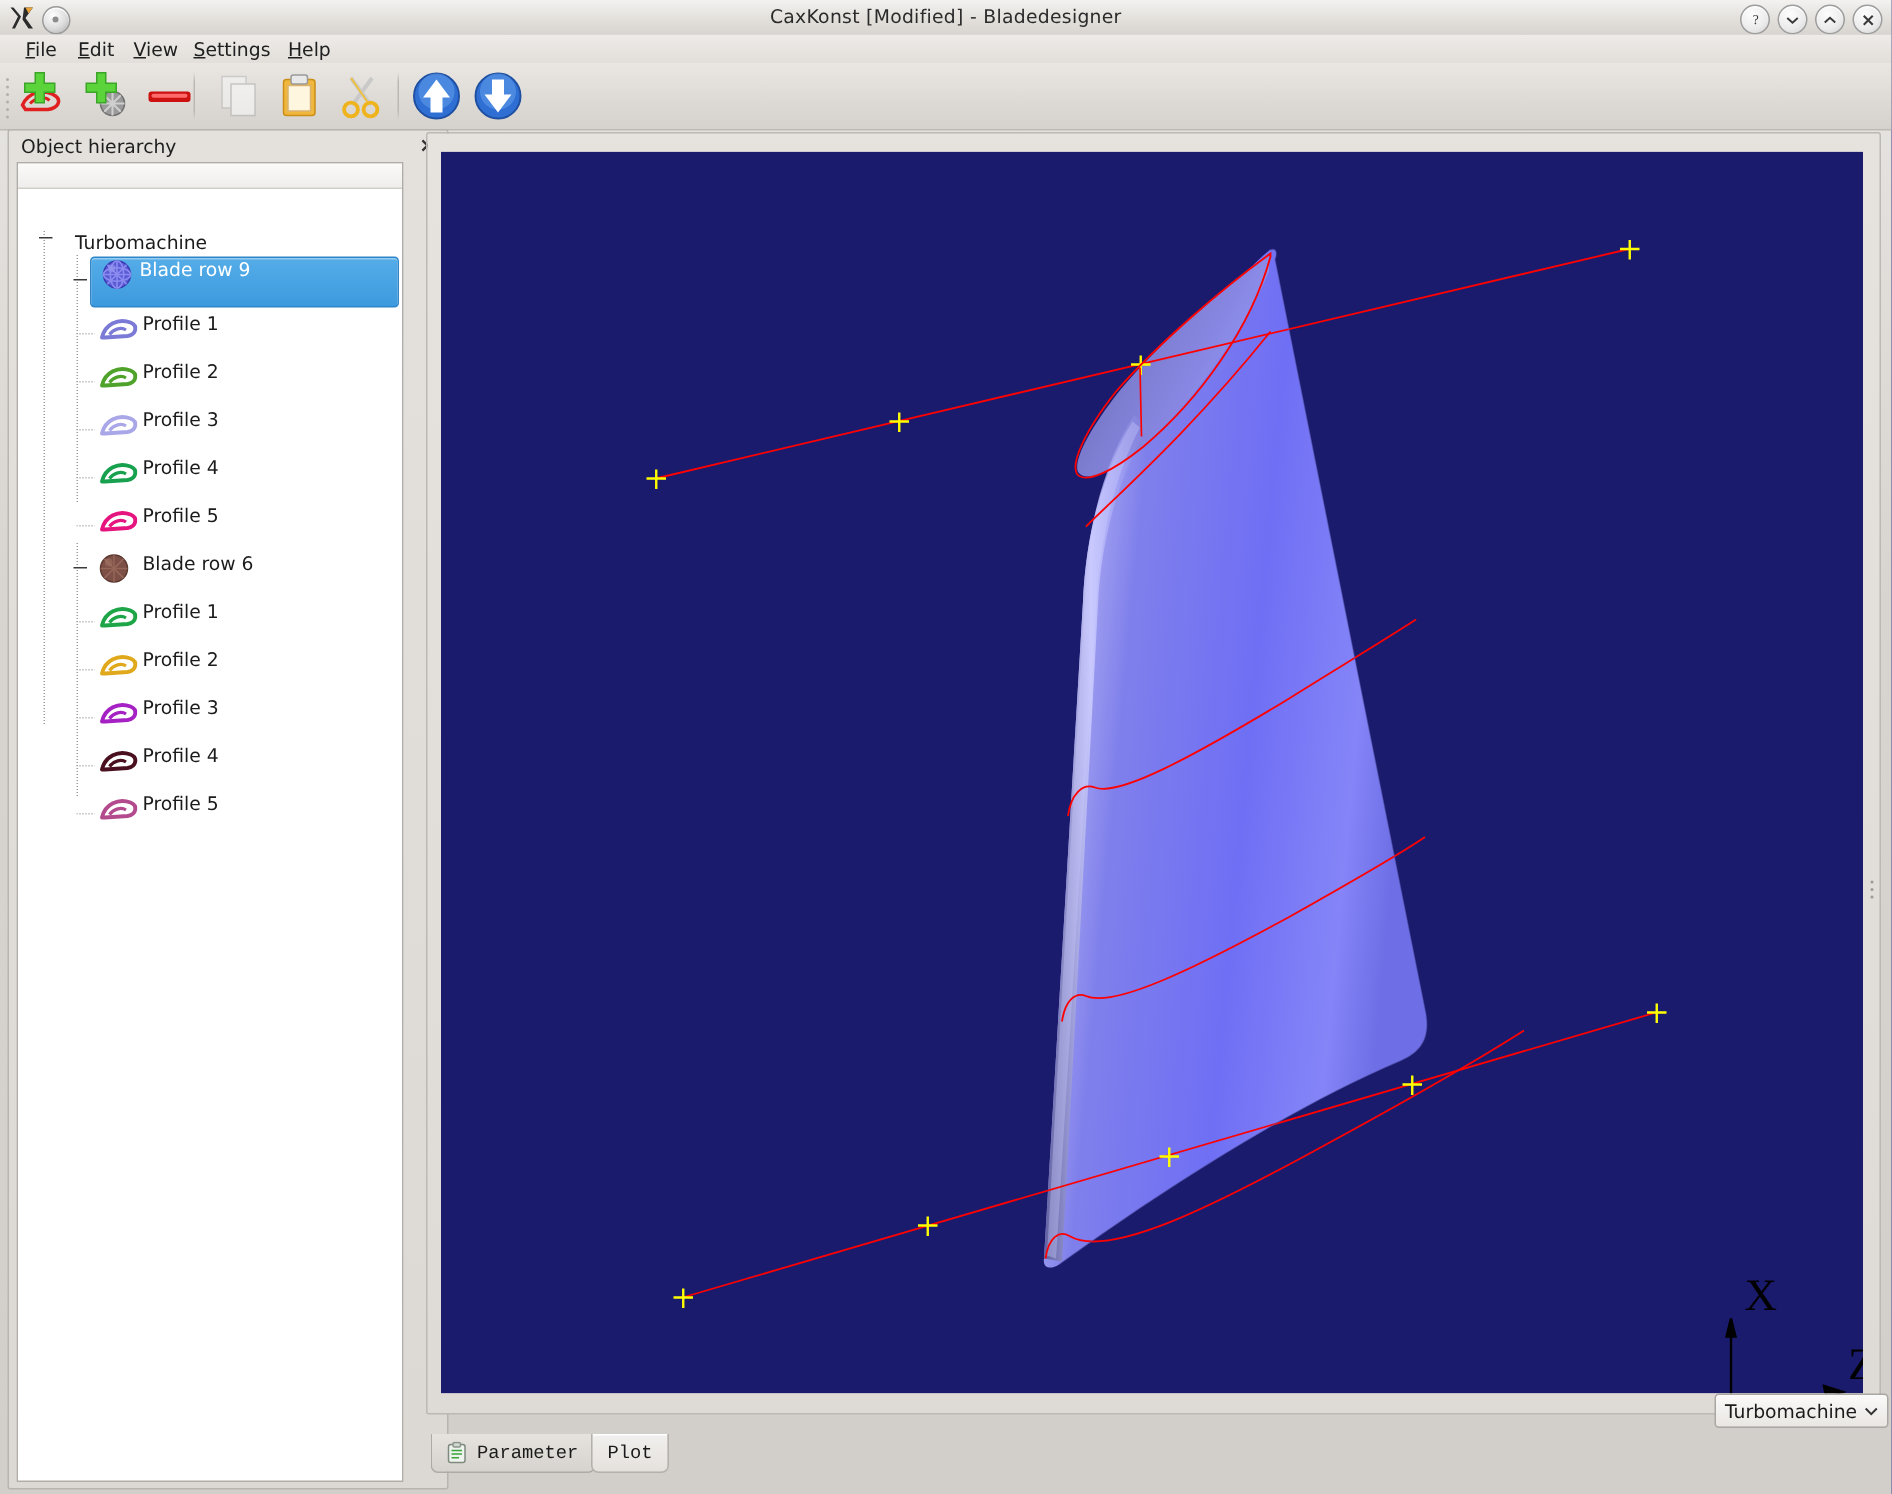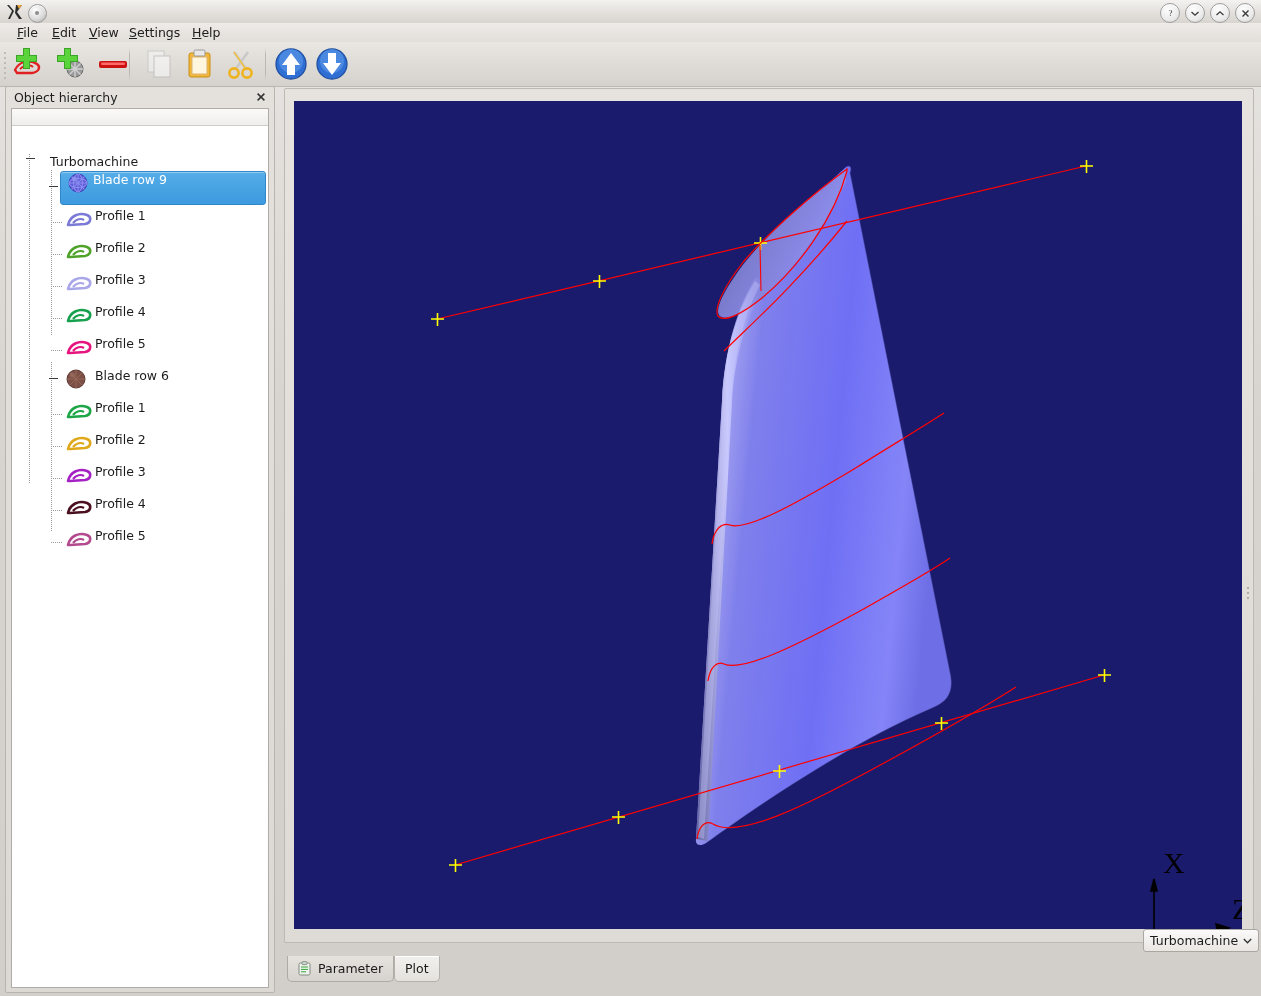--- a/index.html
+++ b/index.html
@@ -46,21 +46,21 @@
     border-bottom:1px solid #bdb9b4;}
   .tb-grip{position:absolute;left:3px;top:49px;width:4px;height:30px;}
   .tb-grip i{display:block;width:2px;height:2px;background:#b3afaa;margin:3px 1px;border-radius:50%;}
   .tbbtn{position:absolute;top:44px;width:40px;height:40px;cursor:pointer;}
   .tbsep{position:absolute;top:48px;width:1px;height:32px;
     background:linear-gradient(transparent,#bbb7b2 20%,#bbb7b2 80%,transparent);}
 
   
   .dock{position:absolute;left:5px;top:86px;width:268px;height:905px;
     background:linear-gradient(#e4e1dd,#dcd8d3);
-    border:1px solid #b8b4af;border-radius:2px;}
+    border:1px solid #b8b4af;border-radius:2px;padding-left:24px;}
   .dock-title{position:absolute;left:8px;top:3px;font-size:12.5px;color:#1e1e1e;}
   .dock-close{position:absolute;right:6px;top:3px;width:14px;height:14px;
     display:flex;align-items:center;justify-content:center;cursor:pointer;}
   .tree-frame{position:absolute;left:5px;top:21px;width:256px;height:878px;
     background:#ffffff;border:1px solid #b0aca7;overflow:hidden;}
   .tree-header{position:relative;height:16px;width:100%;
     background:linear-gradient(#fbfaf9,#f0eeec);
     border-bottom:1px solid #cfcbc6;}
   .tree-header span{position:absolute;left:6px;top:18px;font-size:12px;color:#1e1e1e;}
   .tree-body{position:relative;width:100%;height:860px;background:#fff;}
@@ -90,39 +90,40 @@
   
   .combo{position:absolute;left:1143px;top:929px;height:21px;padding:0 6px;
     display:flex;align-items:center;gap:5px;cursor:pointer;
     background:linear-gradient(#fbfafa,#e9e6e2);
     border:1px solid #aaa6a1;border-radius:3px;font-size:12.5px;color:#1b1b1b;}
 
   
   .tabstrip{position:absolute;left:284px;top:956px;width:977px;height:26px;}
   .tab{position:absolute;top:0;height:25px;display:flex;align-items:center;gap:6px;
     padding:0 10px;font-size:12.5px;color:#1b1b1b;cursor:pointer;
-    border:1px solid #aeaaa5;border-top:none;border-radius:0 0 5px 5px;}
+    border:1px solid #aeaaa5;border-top:none;border-radius:0 0 5px 5px;font-family:Liberation Mono, monospace;}
   .tab.inactive{background:linear-gradient(#e6e3df,#d6d2cd);}
   .tab.active{background:linear-gradient(#f2f0ee,#e4e1dd);
     border-color:#b4b0ab;box-shadow:inset 0 1px 0 #fff;}
 </style>
 </head>
 <body>
 
 <div id="app">
 
   <div class="titlebar">
     <div class="app-icon">
       <svg width="18" height="18" viewBox="0 0 18 18">
         <path d="M3 2 L8 8 L4 16 L2 16 L6 8 L1 2 Z" fill="#2b2b2b"></path>
         <path d="M10 2 L16 2 L11 9 L16 16 L13 16 L9 10 Z" fill="#2b2b2b"></path>
         <path d="M11 2 L16 2 L13 6 Z" fill="#e8a33d"></path>
       </svg>
     </div>
     <div class="doc-icon"></div>
+    <div class="title-text">CaxKonst [Modified] - Bladedesigner</div>
     <div class="winbtns">
       <div class="winbtn">
         <svg width="9" height="10" viewBox="0 0 9 10">
             <text x="4.5" y="8" font-size="9" text-anchor="middle" fill="#3a3a3a" font-family="Liberation Serif, serif">?</text>
           </svg>
       </div>
       <div class="winbtn">
         <svg width="10" height="7" viewBox="0 0 10 7">
             <path d="M1.5 2 L5 5.2 L8.5 2" stroke="#3a3a3a" stroke-width="1.3" fill="none"></path>
           </svg>

